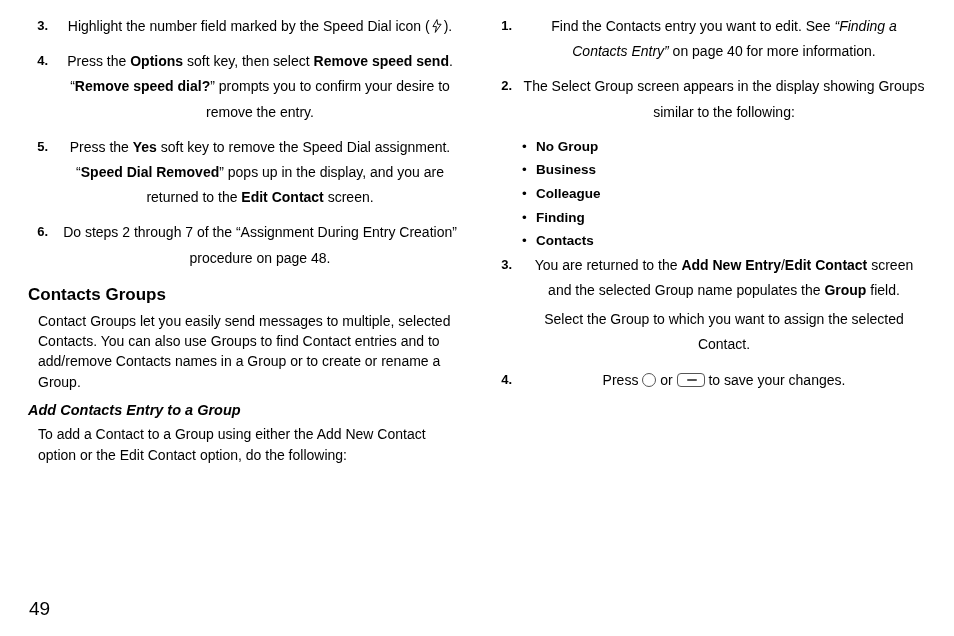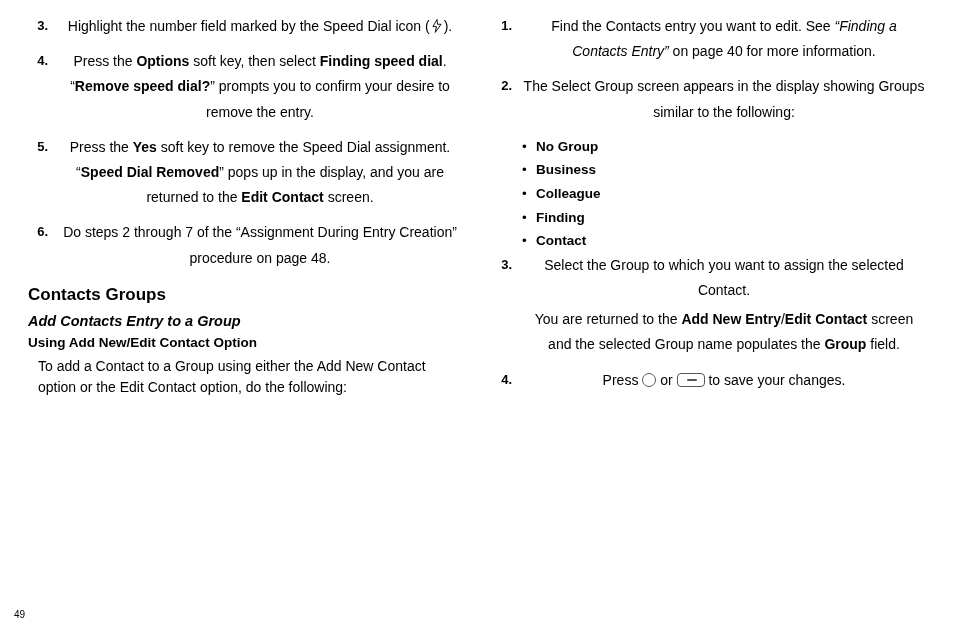--- a/index.html
+++ b/index.html
@@ -69,23 +69,23 @@
   }
   .bul {
     margin-left: 0px;
     line-height: 1.75;
     font-size: 13.5px;
   }
   .bul .row { display:flex; }
   .bul .dot { width:14px; flex:0 0 14px; }
   .pagenum {
     position: absolute;
-    left: 14px;
+    left: 29px;
     bottom: 16px;
-    font-size: 10px;
+    font-size: 19px;
     text-align: center;
   }
   
   .icon-bolt svg { width:14px; height:14px; vertical-align:-2px; }
   .icon-circle {
     display:inline-block; width:14px; height:14px; border:1.2px solid #555;
     border-radius:50%; vertical-align:-2px;
   }
   .icon-ok {
     display:inline-block; width:28px; height:14px; border:1.2px solid #555;
@@ -107,41 +107,41 @@
           <div class="ol-num">3.</div>
           <div class="ol-body">
             <p>Highlight the number field marked by the Speed Dial icon (<span class="icon-bolt"><svg viewBox="0 0 24 24">
                   <path d="M12 1 L5 13 H11 L9 23 L19 9 H13 Z" fill="none" stroke="#000" stroke-width="1.6"></path>
                 </svg></span>).</p>
           </div>
         </div>
         <div class="ol-item">
           <div class="ol-num">4.</div>
           <div class="ol-body">
-            <p>Press the <span class="b">Options</span> soft key, then select <span class="b">Finding speed dial</span>. “<span class="b">Remove speed dial?</span>” prompts you to confirm your desire to remove the entry.</p>
+            <p>Press the <span class="b">Options</span> soft key, then select <span class="b">Remove speed send</span>. “<span class="b">Remove speed dial?</span>” prompts you to confirm your desire to remove the entry.</p>
           </div>
         </div>
         <div class="ol-item">
           <div class="ol-num">5.</div>
           <div class="ol-body">
             <p>Press the <span class="b">Yes</span> soft key to remove the Speed Dial assignment. “<span class="b">Speed Dial Removed</span>” pops up in the display, and you are returned to the <span class="b">Edit Contact</span> screen.</p>
           </div>
         </div>
         <div class="ol-item">
           <div class="ol-num">6.</div>
           <div class="ol-body">
             <p>Do steps 2 through 7 of the “Assignment During Entry Creation” procedure on page 48.</p>
           </div>
         </div>
       </div>
 
     <h2 class="sec">Contacts Groups</h2>
+    <p class="sec-body">Contact Groups let you easily send messages to multiple, selected Contacts. You can also use Groups to find Contact entries and to add/remove Contacts names in a Group or to create or rename a Group.</p>
 
     <h3 class="sub">Add Contacts Entry to a Group</h3>
-    <h4 class="subsub">Using Add New/Edit Contact Option</h4>
     <p class="para">To add a Contact to a Group using either the Add New Contact option or the Edit Contact option, do the following:</p>
   </div>
 
   <div class="col">
     <div id="right-steps-a">
         <div class="ol-item">
           <div class="ol-num">1.</div>
           <div class="ol-body">
             <p>Find the Contacts entry you want to edit. See <span class="i">“Finding a Contacts Entry”</span> on page 40 for more information.</p>
           </div>
@@ -165,29 +165,29 @@
         <div class="row">
           <span class="dot">•</span>
           <span class="b">Colleague</span>
         </div>
         <div class="row">
           <span class="dot">•</span>
           <span class="b">Finding</span>
         </div>
         <div class="row">
           <span class="dot">•</span>
-          <span class="b">Contact</span>
+          <span class="b">Contacts</span>
         </div>
       </div>
     <div id="right-steps-b">
         <div class="ol-item">
           <div class="ol-num">3.</div>
           <div class="ol-body">
+            <p>You are returned to the <span class="b">Add New Entry</span>/<span class="b">Edit Contact</span> screen and the selected Group name populates the <span class="b">Group</span> field.</p>
             <p>Select the Group to which you want to assign the selected Contact.</p>
-            <p>You are returned to the <span class="b">Add New Entry</span>/<span class="b">Edit Contact</span> screen and the selected Group name populates the <span class="b">Group</span> field.</p>
           </div>
         </div>
         <div class="ol-item">
           <div class="ol-num">4.</div>
           <div class="ol-body">
             <p>Press <span class="icon-circle"></span> or <span class="icon-ok"></span> to save your changes.</p>
           </div>
         </div>
       </div>
   </div>

